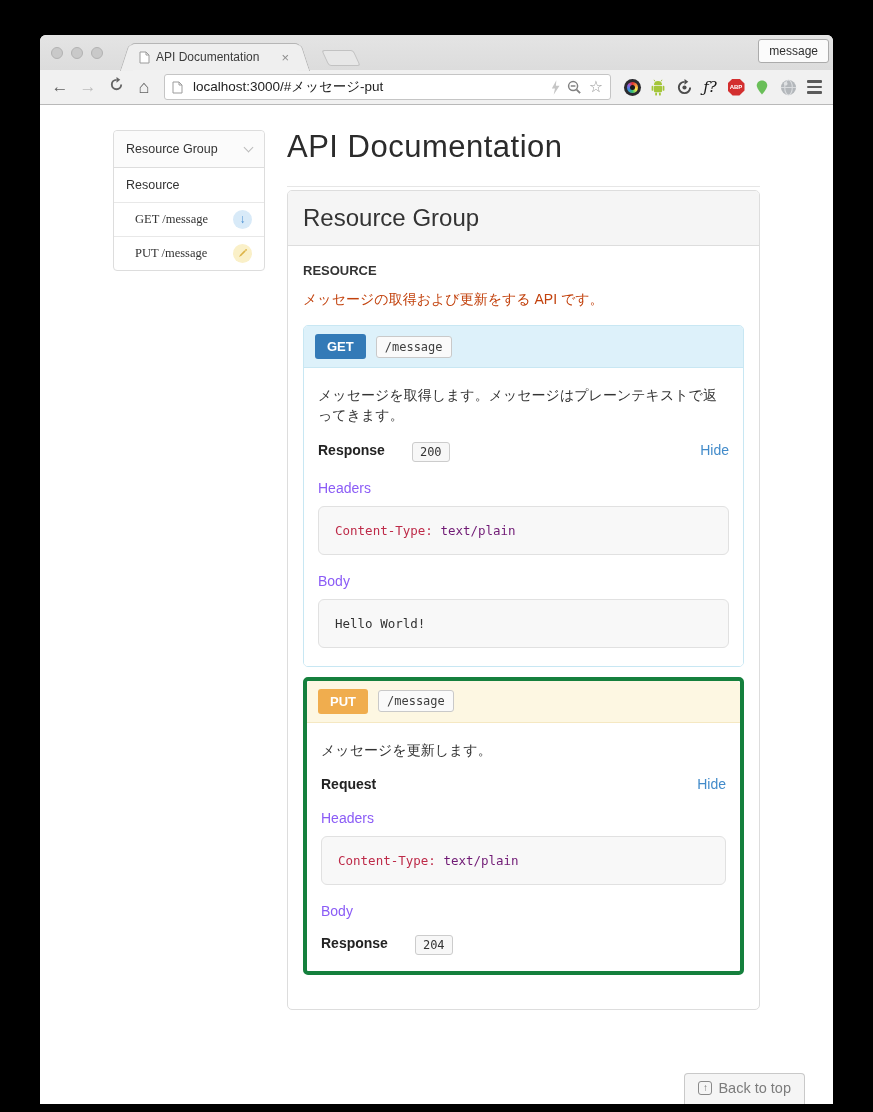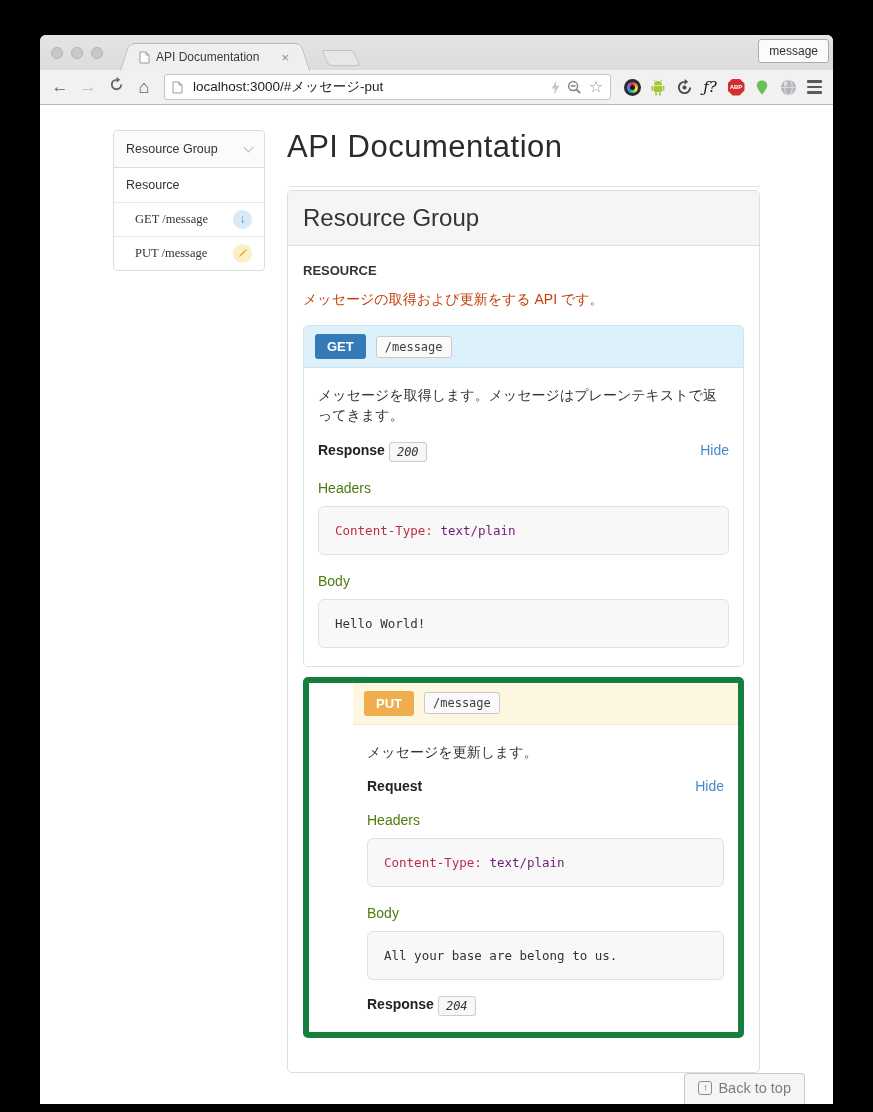--- a/index.html
+++ b/index.html
@@ -113,40 +113,40 @@
   .group-panel { border: 1px solid #ddd; border-radius: 5px; background: #fff; }
   .group-head { background: #f5f5f5; border-bottom: 1px solid #ddd; border-radius: 4px 4px 0 0; padding: 13px 15px; }
   .group-title { font-size: 24px; font-weight: 300; color: #333; }
   .group-body { padding: 15px 15px 24px; }
 
   .resource-label { font-size: 13px; font-weight: bold; color: #333; margin: 2px 0 13px; }
   .resource-desc { font-size: 14px; color: #c2410c; margin: 0 0 16px; }
 
   .method-panel { border-radius: 5px; margin-bottom: 10px; }
   .method-panel.get { border: 1px solid #c8e7f3; }
-  .method-panel.put { border: 6px solid #15803d; padding-left: 44px; }
+  .method-panel.put { border: 4px solid #15803d; }
   .method-head { padding: 8px 11px; border-radius: 4px 4px 0 0; display: flex; align-items: center; }
   .get .method-head { background: #ddf1fa; border-bottom: 1px solid #c8e7f3; align-items: center; }
   .put .method-head { background: #fdf7e2; border-bottom: 1px solid #f5e8c2; }
   .verb-badge { display: inline-block; padding: 5px 12px; border-radius: 3px; font-size: 13px; font-weight: bold; color: #fff; }
   .get .verb-badge { background: #337ab7; }
   .put .verb-badge { background: #f0ad4e; }
   .path-badge { font-family: "DejaVu Sans Mono", "Liberation Mono", monospace; font-size: 12px;
     background: #fafafa; border: 1px solid #c9c9c9; border-radius: 3px; padding: 3px 8px; margin-left: 10px; color: #3f3f3f; }
 
   .method-body { padding: 15px 14px 8px; background: #fff; border-radius: 0 0 4px 4px; }
   .method-desc { font-size: 14px; color: #333; margin: 2px 0 16px; line-height: 1.45; }
 
   .section-row { display: flex; margin: 0 0 16px; }
   .section-label { font-size: 14px; font-weight: bold; color: #222; }
   .code-badge { font-family: "DejaVu Sans Mono", "Liberation Mono", monospace; font-size: 12px;
-    background: #f7f7f7; border: 1px solid #ccc; border-radius: 3px; padding: 2px 7px; margin-left: 4px; color: #333; font-style: italic; }
+    background: #f7f7f7; border: 1px solid #ccc; border-radius: 3px; padding: 2px 7px; margin-left: 27px; color: #333; }
   .hide-link { margin-left: auto; font-size: 14px; color: #428bca; text-decoration: none; }
 
-  .sub-label { font-size: 14px; color: #4d7c0f; margin: 18px 0 10px; }
+  .sub-label { font-size: 14px; color: #8b5cf6; margin: 18px 0 10px; }
   pre.codeblock { background: #f8f8f8; border: 1px solid #e1e1e1; border-radius: 6px;
     padding: 16px 16px; font-family: "DejaVu Sans Mono", "Liberation Mono", monospace;
     font-size: 12.5px; color: #333; margin: 0; overflow: hidden; }
   .hl-key { color: #be2b49; }
   .hl-val { color: #701a75; }
   .last-row { margin-bottom: 8px; margin-top: 16px; }
 
   .back-to-top {
     position: absolute; right: 28px; bottom: 0; background: #f5f5f5;
     border: 1px solid #c9c9c9; border-bottom: none; border-radius: 4px 4px 0 0;
@@ -331,21 +331,20 @@
 
                 <div class="section-row">
                   <span class="section-label">Request</span>
                   <a class="hide-link" href="#">Hide</a>
                 </div>
 
                 <div class="sub-label">Headers</div>
                 <pre class="codeblock"><span class="hl-key">Content-Type:</span> <span class="hl-val">text/plain</span></pre>
 
                 <div class="sub-label">Body</div>
-                <pre class="codeblock">All your base are belong to us.</pre>
 
                 <div class="section-row last-row">
                   <span class="section-label">Response</span>
                   <span class="code-badge">204</span>
                 </div>
               </div>
             </section>
 
           </div>
         </section>

